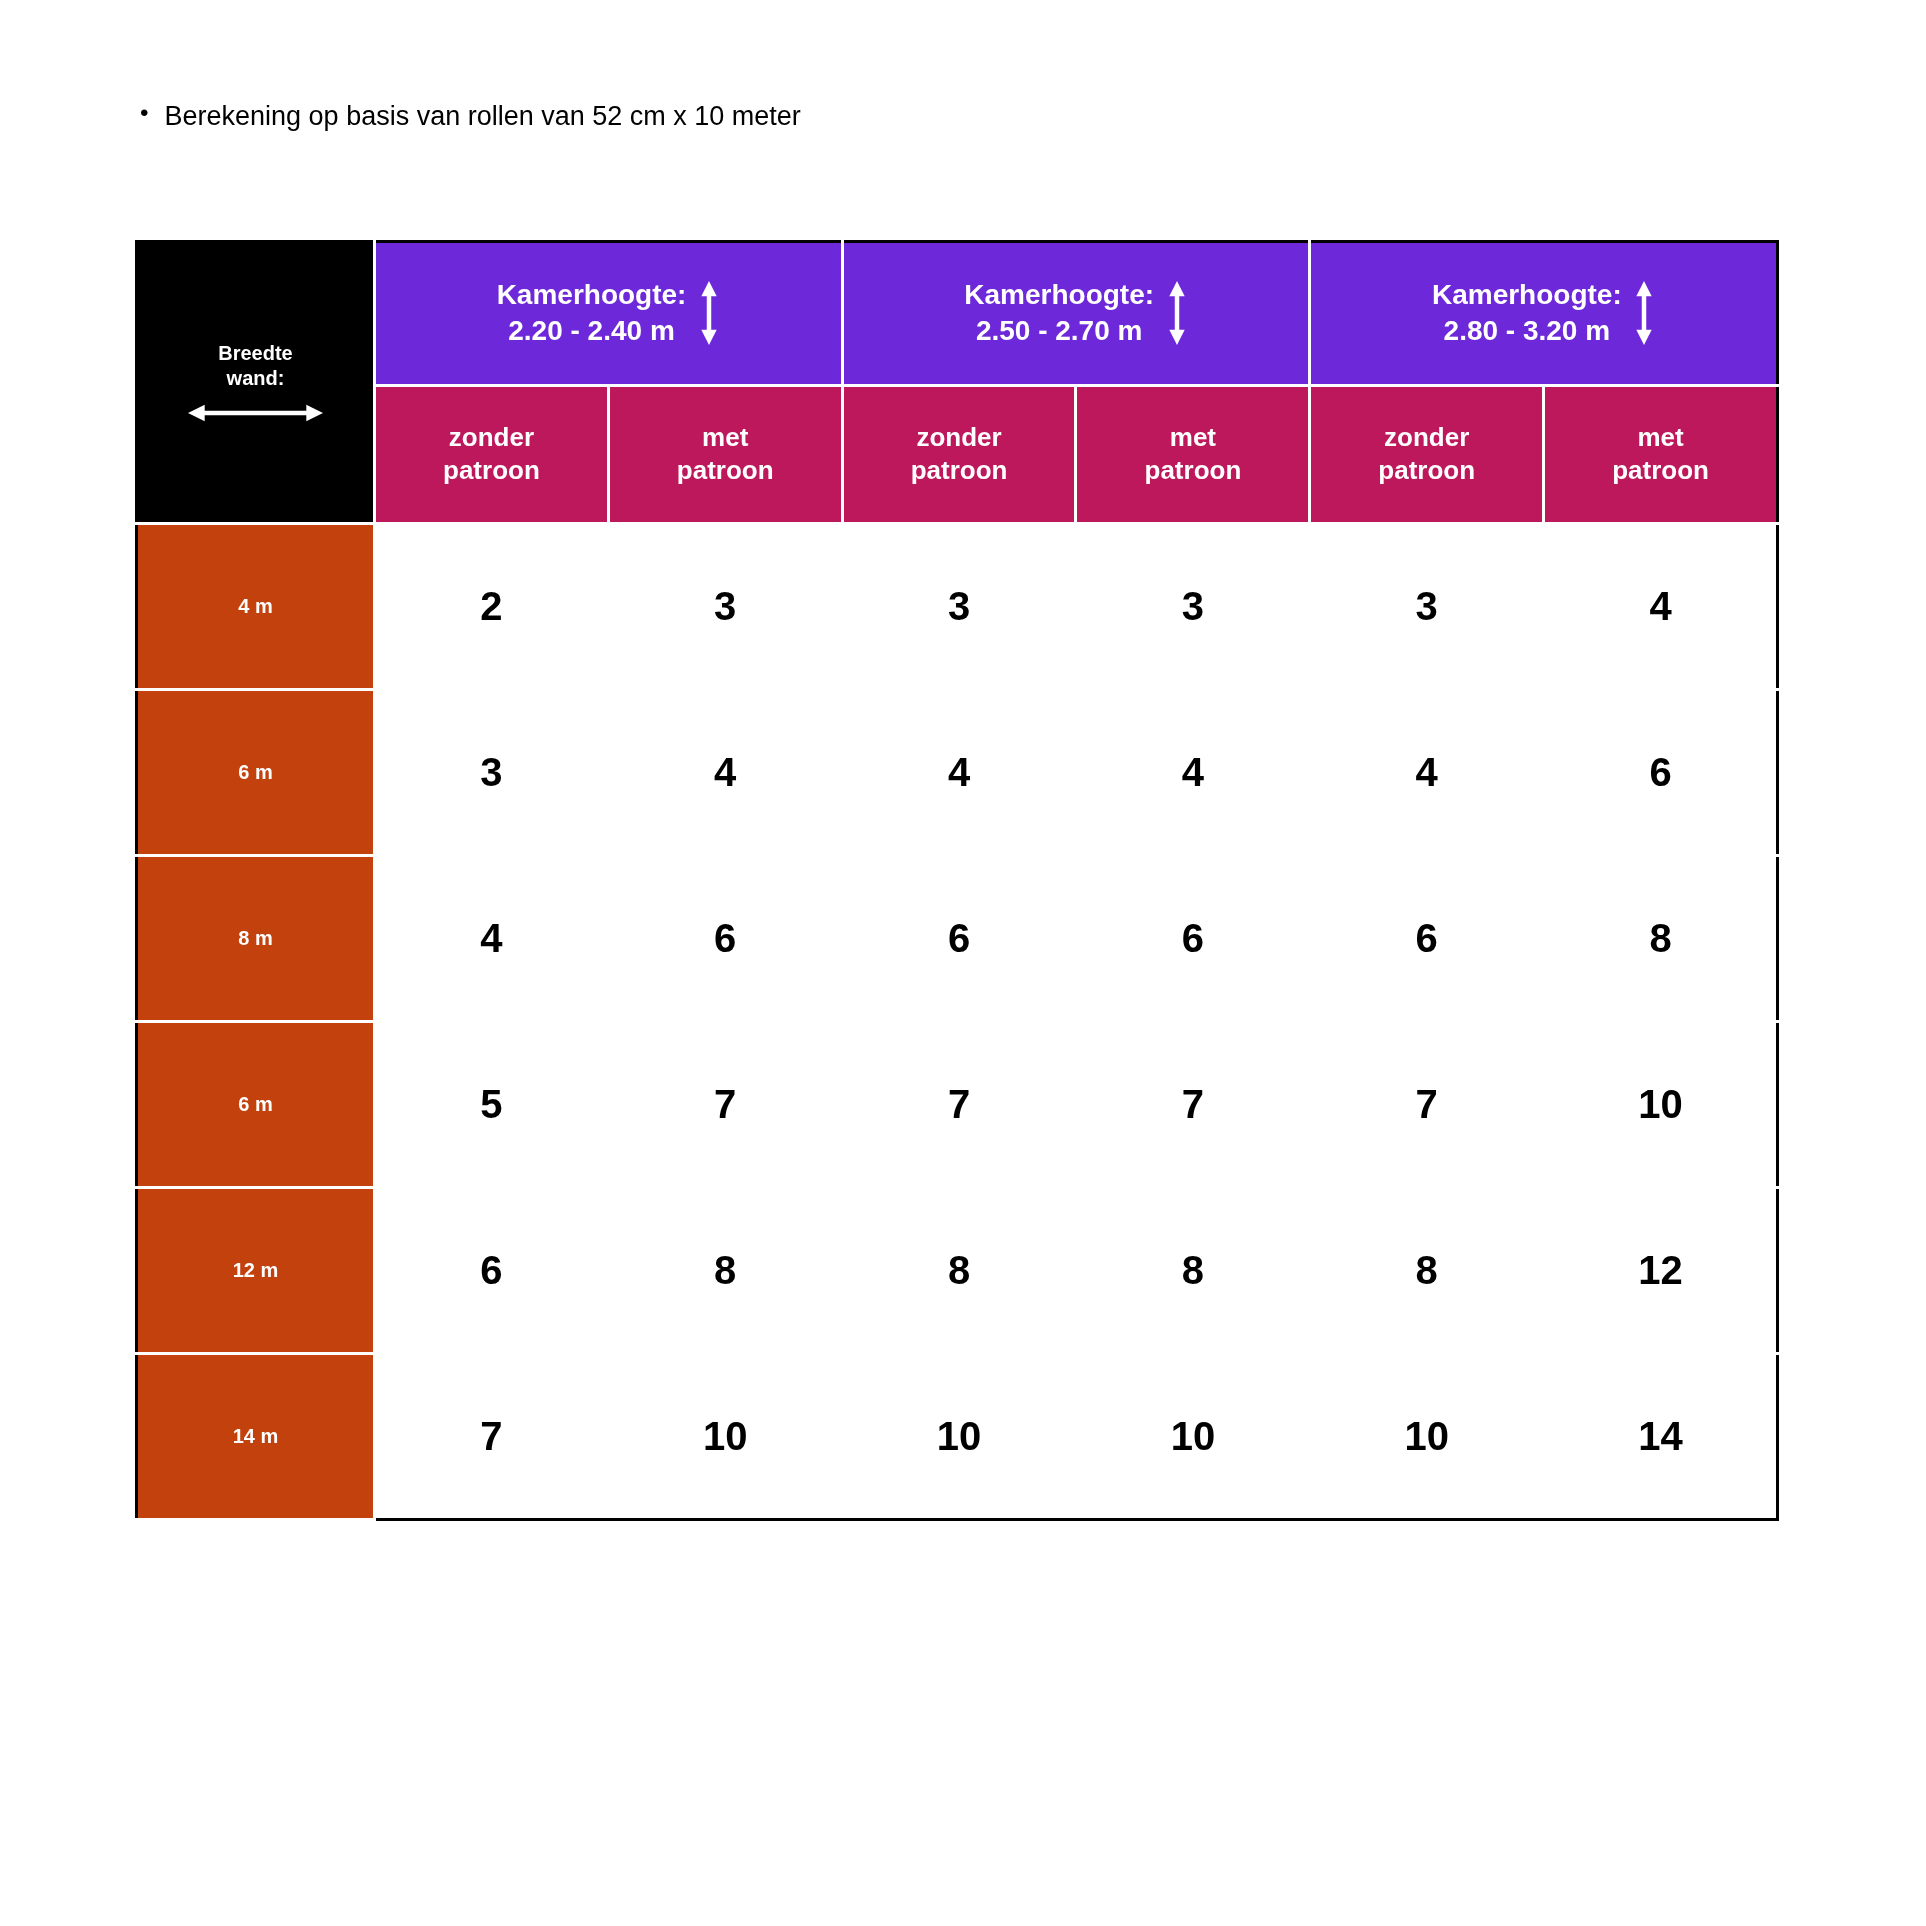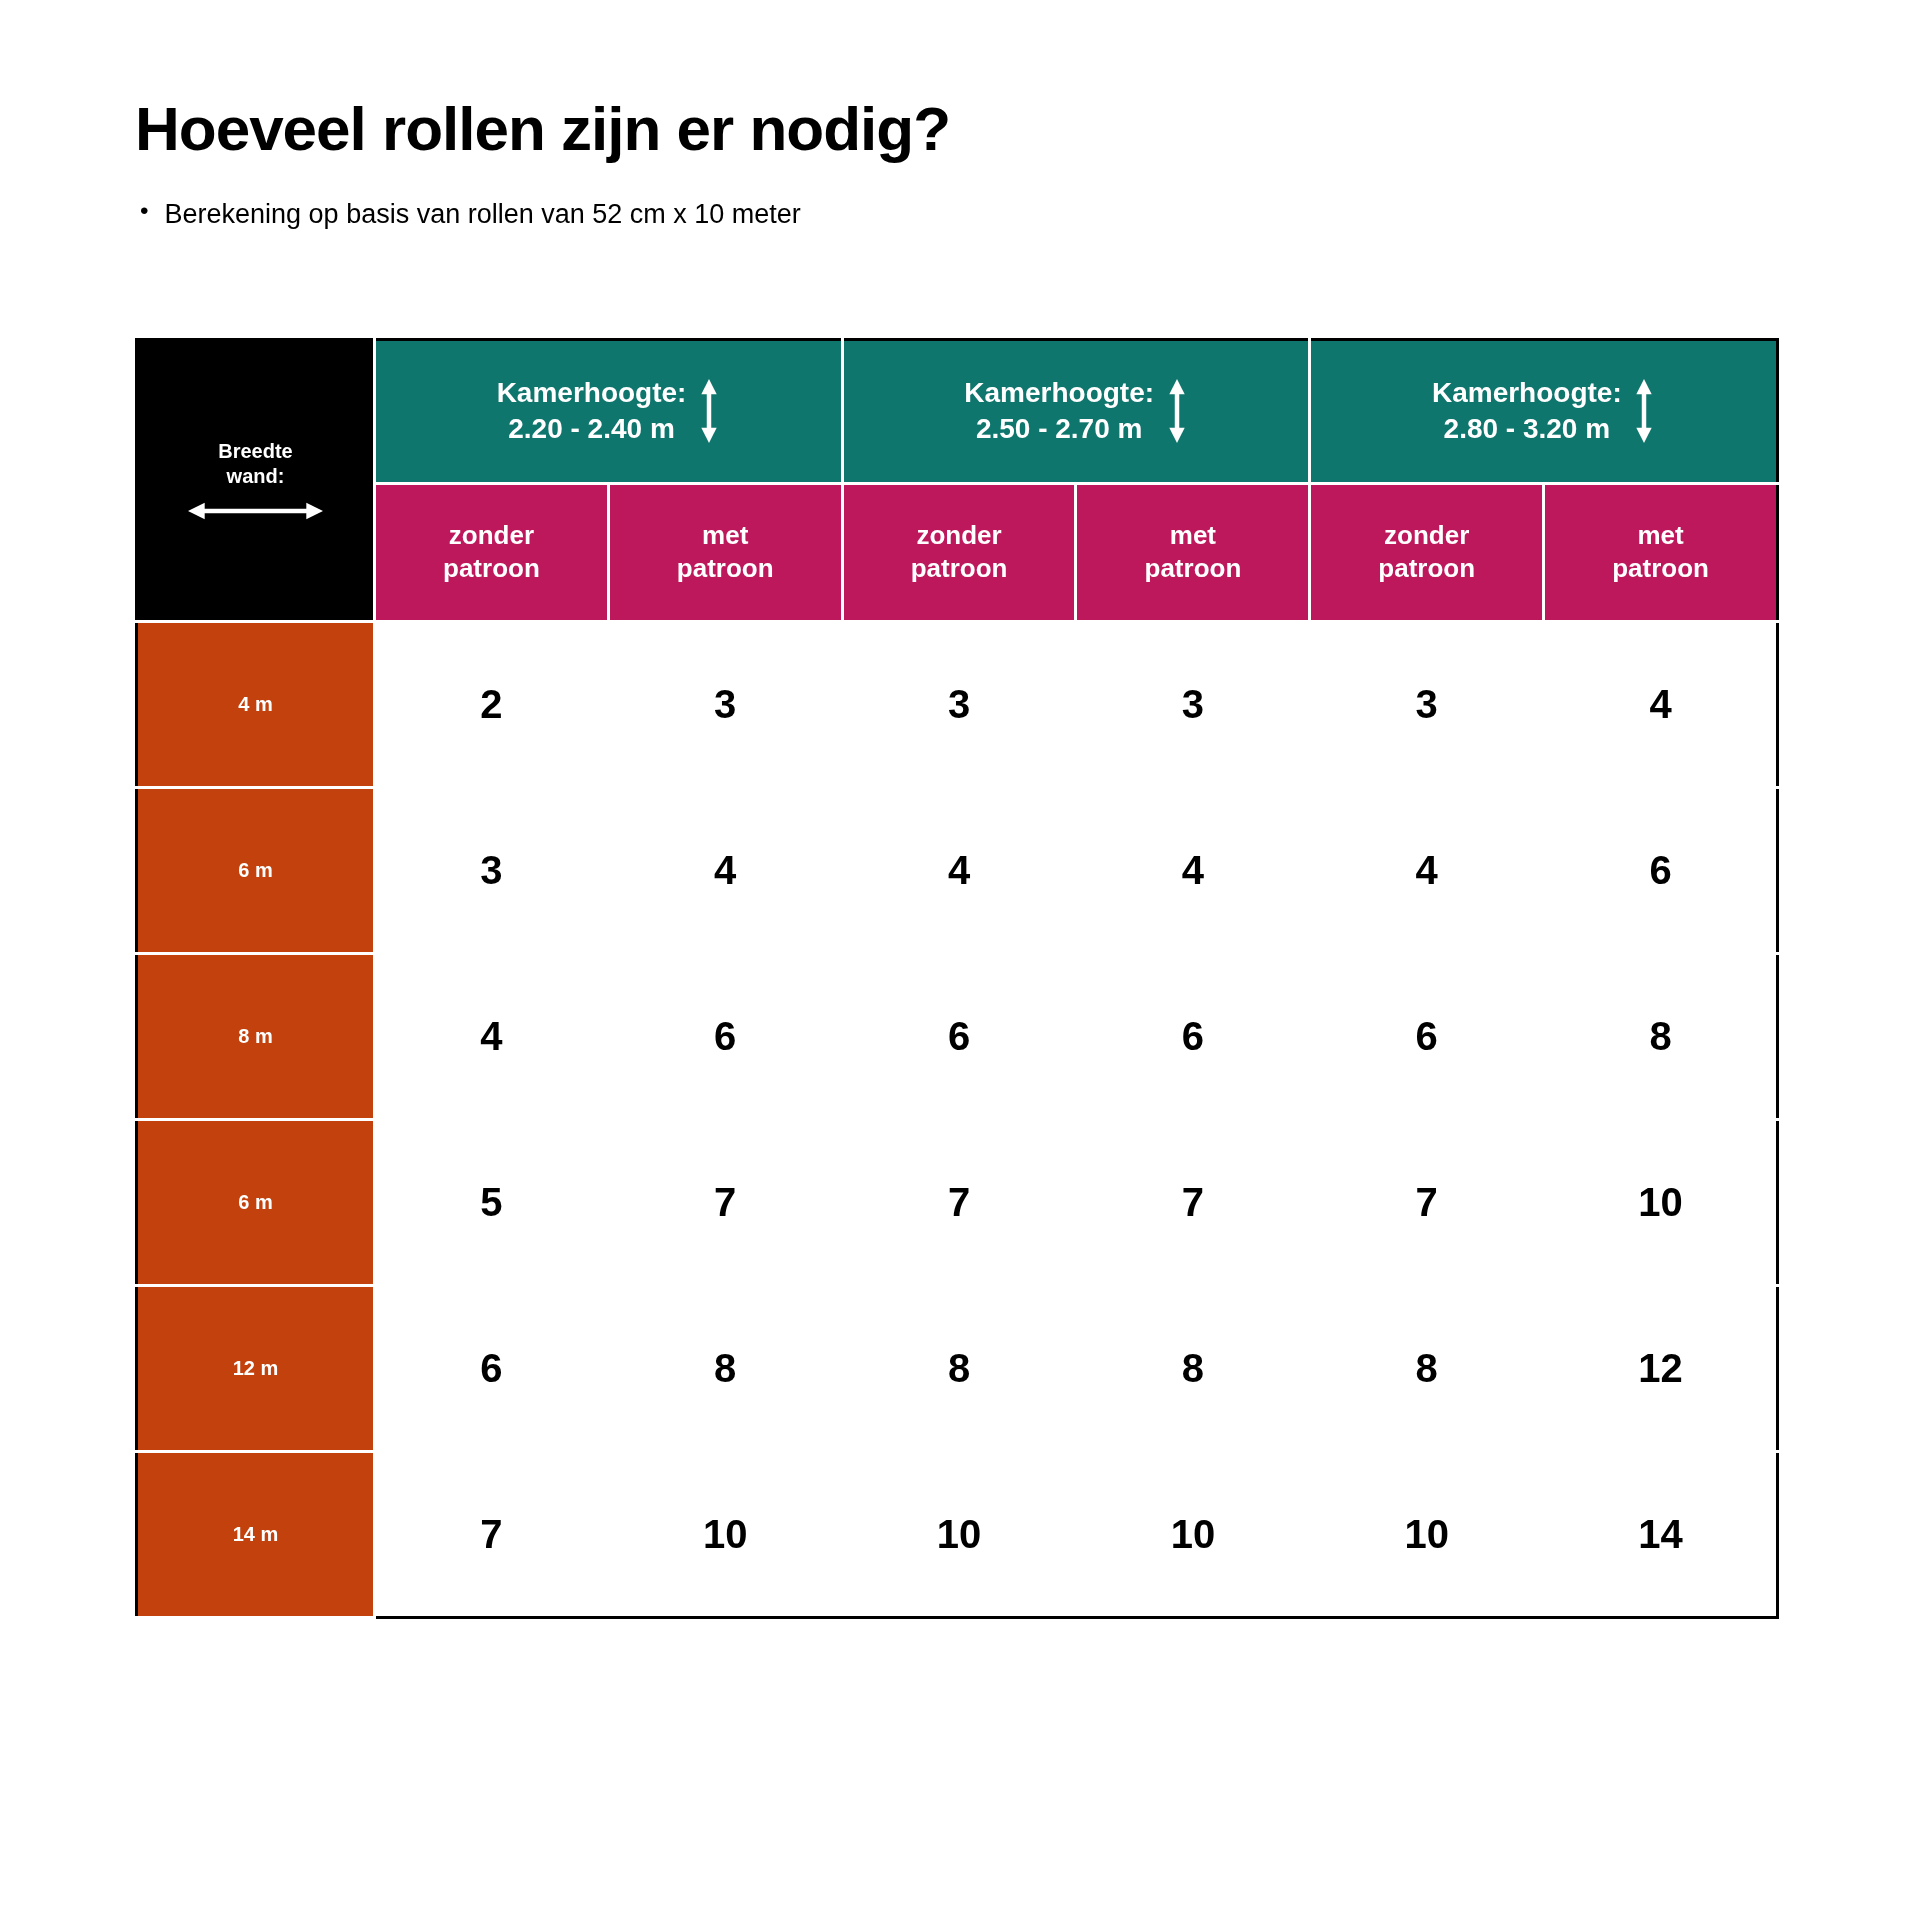--- a/index.html
+++ b/index.html
@@ -85,21 +85,21 @@
     line-height: 1.25;
     margin-bottom: 11px;
   }
   .arrow-h {
     display: block;
     margin: 0 auto;
     width: 135px;
     height: 22px;
   }
   .grp-head {
-    background: #0f766e;
+    background: #6d28d9;
     color: #fff;
     height: 144px;
   }
   .grp-inner {
     display: flex;
     align-items: center;
     justify-content: center;
     gap: 11.6px;
   }
   .grp-text {
@@ -135,21 +135,20 @@
     font-size: 40px;
     font-weight: bold;
     height: 166px;
   }
 </style>
 </head>
 <body>
 
 <div class="page">
 
-  <h1 class="title">Hoeveel rollen zijn er nodig?</h1>
 
   <ul class="bullets">
     <li>Berekening op basis van rollen van 52 cm x 10 meter</li>
   </ul>
 
   <div class="table-wrap">
     <table class="rolls">
       <tbody>
         <tr>
           <th class="corner" rowspan="2">

